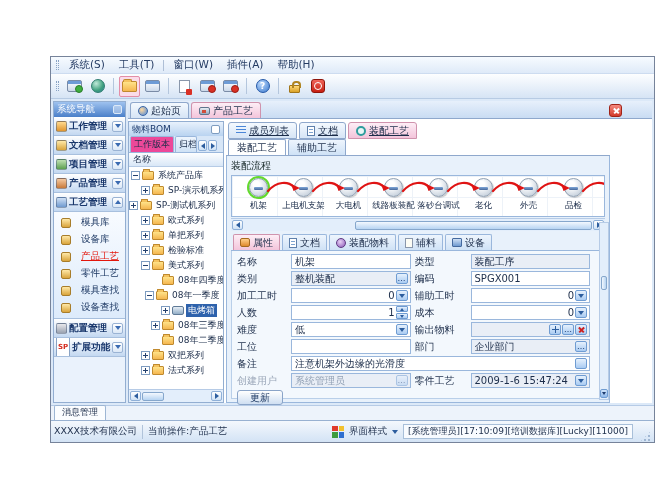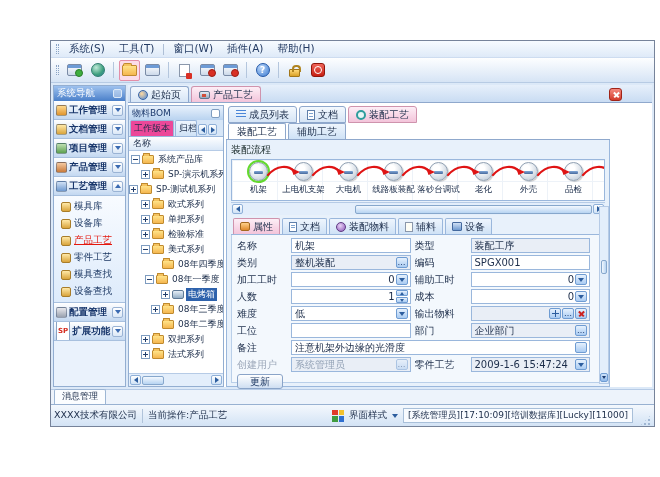--- a/index.html
+++ b/index.html
@@ -1,19 +1,19 @@
 <!DOCTYPE html>
 <html><head>
 <meta charset="utf-8">
 <style>
   * { box-sizing:border-box; margin:0; padding:0; }
   body { width:660px; height:477px; background:#fff; position:relative; overflow:hidden;
          font-family:"DejaVu Sans","Liberation Sans",sans-serif; font-size:11px; color:#1c2d4a; }
 
-  .window { position:absolute; left:50px; top:40px; width:605px; height:387px;
+  .window { position:absolute; left:50px; top:56px; width:605px; height:387px;
             border:1px solid #76839a; background:#dce9f8; display:flex; flex-direction:column; }
 
   
   .menubar { height:17px; display:flex; align-items:center; padding-left:2px;
              background:linear-gradient(#f7fbff,#dfeaf8); border-bottom:1px solid #cddcf0; }
   .gripv { width:3px; height:10px; margin:0 3px; border-left:1px dotted #8aa3c4; border-right:1px dotted #8aa3c4; }
   .menu-item { padding:1px 7px; font-size:10.5px; color:#243b63; }
   .menu-sep { width:1px; height:11px; background:#aebfd6; margin:0 2px; }
 
   
@@ -55,21 +55,21 @@
   .sb-head-btn { width:9px; height:9px; border:1px solid #dce9f8; border-radius:2px; background:rgba(255,255,255,.35); }
   .acc { height:19px; display:flex; align-items:center; gap:2px; padding:0 2px; flex:none;
          background:linear-gradient(#ffffff,#c3d8f1); border-bottom:1px solid #a8c0de;
          font-weight:bold; color:#18366b; font-size:9.5px; white-space:nowrap; overflow:hidden; }
   .acc-ic { width:11px; height:11px; border-radius:2px; flex:none; border:1px solid rgba(70,90,120,.5); }
   .chev { margin-left:auto; width:11px; height:11px; flex:none; border:1px solid #9ab3d4; border-radius:2px;
           background:linear-gradient(#fff,#dbe8f7); display:flex; align-items:center; justify-content:center; }
   .chev::before { content:""; border-left:3px solid transparent; border-right:3px solid transparent; border-top:4px solid #3a6ab1; }
   .chev.up::before { border-top:none; border-bottom:4px solid #3a6ab1; }
   .subpanel { background:linear-gradient(#f8fbff,#ddebfb); border-bottom:1px solid #a8c0de; padding:2px 0; flex:none; }
-  .subitem { height:17px; display:flex; align-items:center; gap:3px; padding-left:7px; font-size:9.5px; color:#16325e; white-space:nowrap; }
+  .subitem { height:17px; display:flex; align-items:center; gap:10px; padding-left:7px; font-size:9.5px; color:#16325e; white-space:nowrap; }
   .sub-ic { width:10px; height:10px; flex:none; background:linear-gradient(#ffe9a8,#d9a43c); border:1px solid #a87d2a; border-radius:2px; }
   .subitem.active { color:#e3170d; text-decoration:underline; }
   .sb-fill { flex:1; background:#eaf2fc; }
   .spbadge { font-size:7px; font-weight:bold; color:#d42a1e; background:#fff; border:1px solid #8aa3c4; border-radius:2px; padding:8px 1px; flex:none; }
 
   
   .docarea { flex:1; display:flex; flex-direction:column; min-width:0; background:#fff; }
   .doc-tabs { height:18px; display:flex; align-items:flex-end; background:linear-gradient(#e7f0fb,#c9dcf3);
               border-bottom:1px solid #8fa8cc; padding:1px 2px 0; }
   .doc-tab { height:16px; display:flex; align-items:center; gap:3px; padding:0 7px; margin-right:2px;
@@ -118,21 +118,21 @@
   .hscroll { height:13px; border-top:1px solid #b6cbe6; background:#e3eefb; display:flex; align-items:center; padding:1px; gap:1px; flex:none; }
   .sbbtn { width:11px; height:10px; flex:none; background:linear-gradient(#fff,#cfe2f6); border:1px solid #8fb0d8;
            border-radius:2px; display:flex; align-items:center; justify-content:center; }
   .sbthumb { height:9px; background:linear-gradient(#f3f8fe,#b7d4f2); border:1px solid #86a7cc; border-radius:2px; }
   .sbtrack { flex:1; height:9px; }
 
   
   .detail { width:384px; flex:none; display:flex; flex-direction:column; min-height:0; }
   .dtabs { height:18px; display:flex; gap:2px; padding:1px 2px 0; }
   .dtab { display:flex; align-items:center; gap:3px; padding:0 7px; border:1px solid #8fa8cc;
-          border-radius:3px 3px 0 0; background:linear-gradient(#f4f9fe,#d6e5f6); font-size:10px; }
+          border-radius:3px 3px 0 0; background:linear-gradient(#f4f9fe,#d6e5f6); font-size:10px;text-decoration:underline; }
   .dtab.active { background:linear-gradient(#fdeef6,#f3c4da); border-color:#cf93ad; }
   .i-list { width:10px; height:9px; background:repeating-linear-gradient(#4a86d8 0 1px,transparent 1px 3px); }
   .i-doc { width:8px; height:10px; border:1px solid #5f80ab; background:#fff; position:relative; }
   .i-doc::after { content:""; position:absolute; left:1px; right:1px; top:2px; height:5px;
                   background:repeating-linear-gradient(#7da3cf 0 1px,transparent 1px 2.5px); }
   .i-proc { width:10px; height:10px; border-radius:50%; border:2px solid #2f9d9d; background:#e8f6f6; }
   .stabs { height:17px; display:flex; gap:2px; padding-left:2px; border-bottom:1px solid #8fa8cc; }
   .stab { padding:1px 8px; border:1px solid #8fa8cc; border-bottom:none; border-radius:2px 2px 0 0;
           background:linear-gradient(#eef5fd,#cfe2f6); font-size:10px; }
   .stab.active { background:#fff; }

